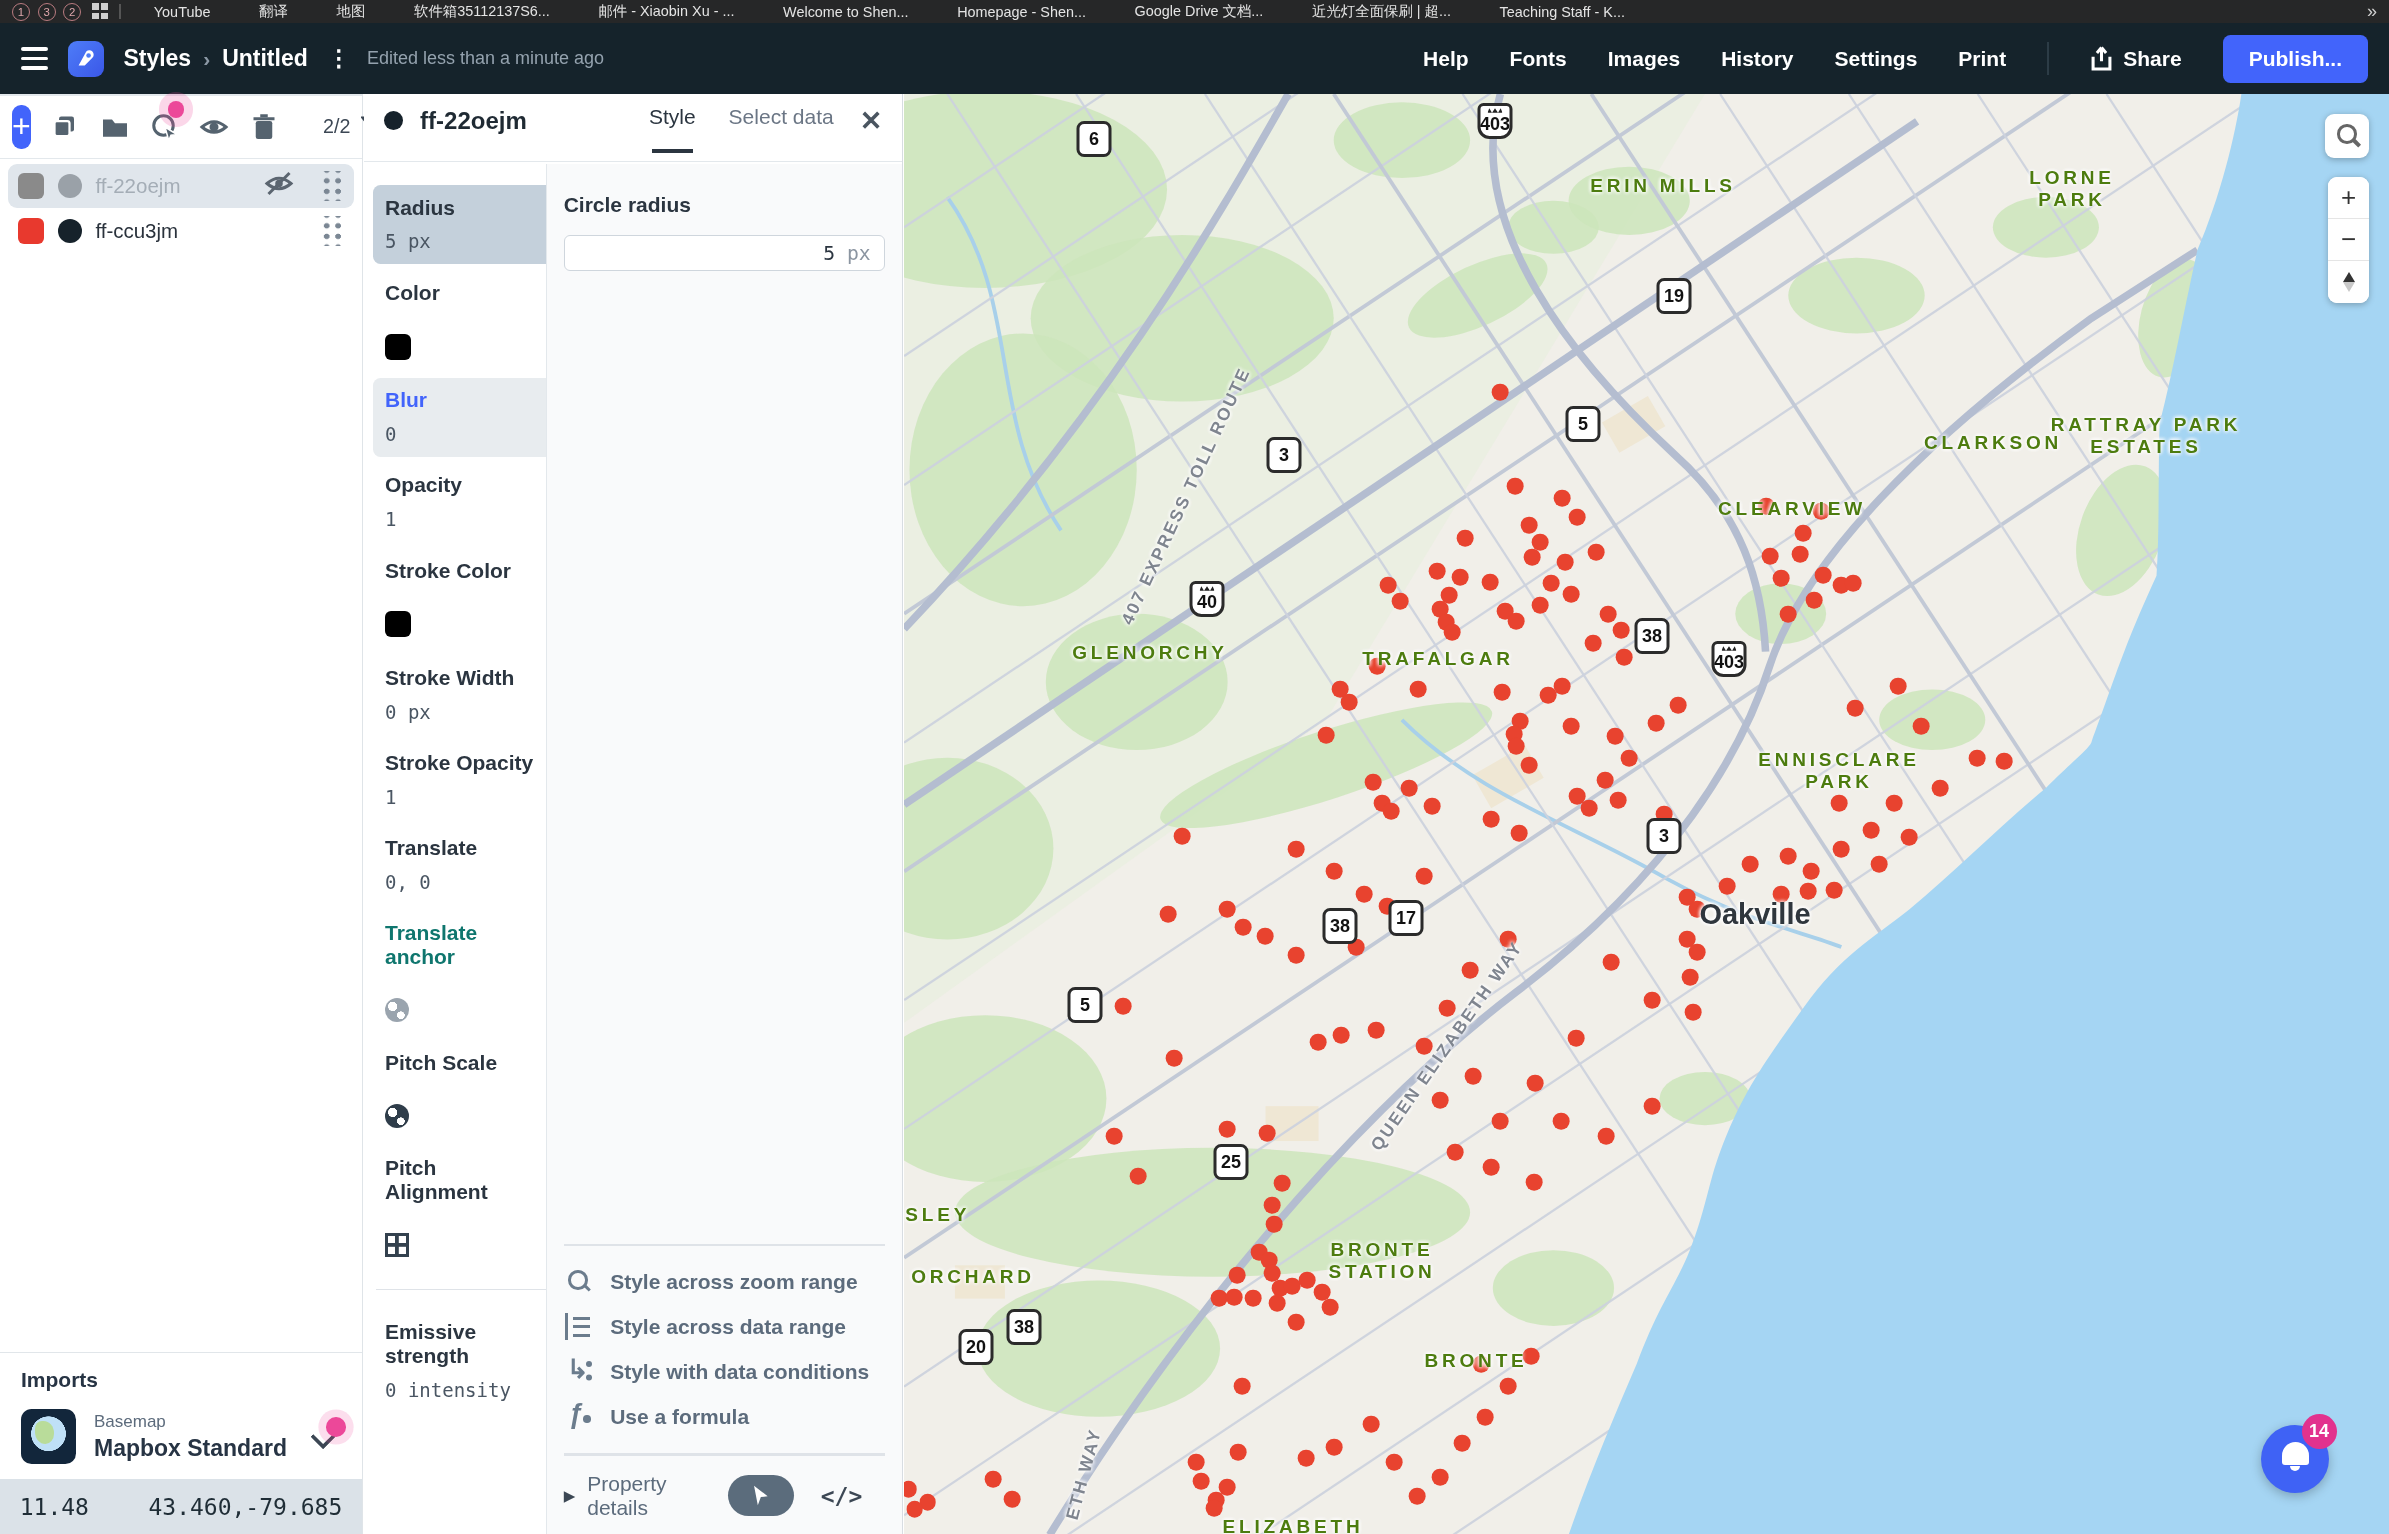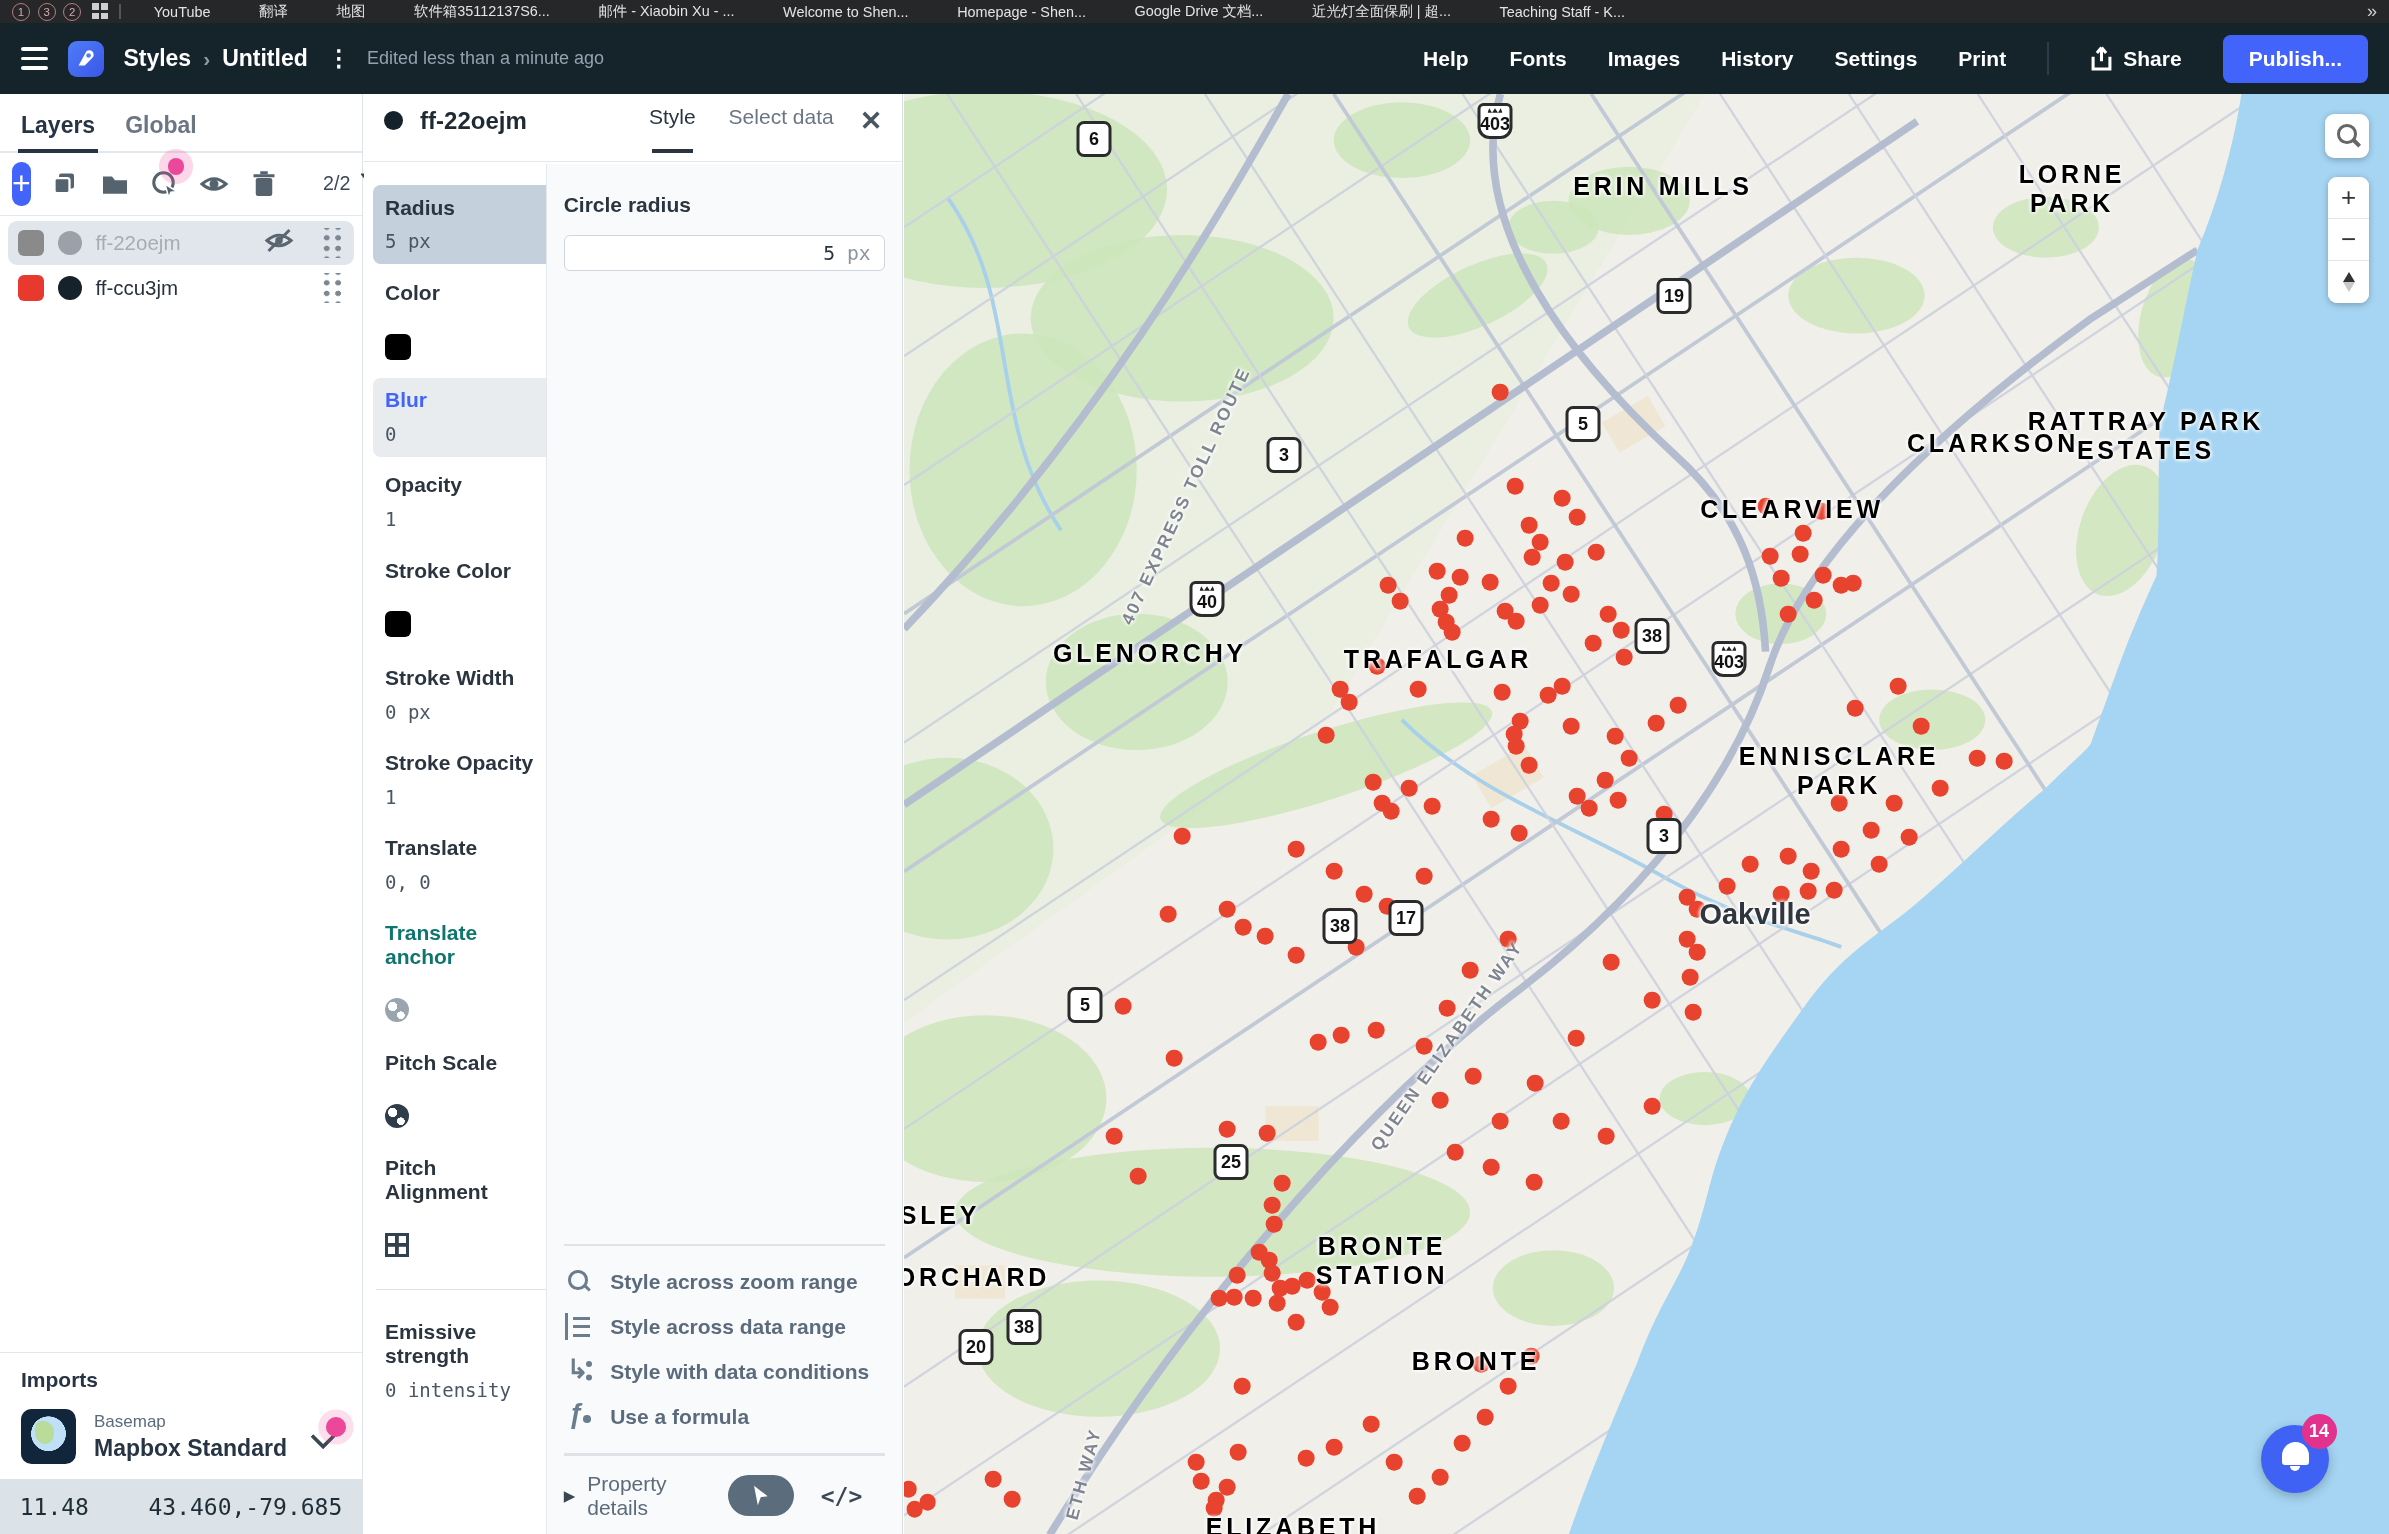--- a/index.html
+++ b/index.html
@@ -148,21 +148,21 @@
   #prop-details::before { content:"▶"; font-size:15px; color:#3c4754; }
   #mode-pill { margin-left:auto; width:68px; height:41px; border-radius:21px; background:#5b6c7c; border:none;
                display:flex; align-items:center; justify-content:center; cursor:pointer; }
   #code-toggle { margin:0 23px 0 27px; color:#3c4754; font-family:"DejaVu Sans Mono", monospace;
                  font-weight:bold; font-size:23px; cursor:pointer; }
 
   
   #map { position:absolute; left:904px; top:94px; width:1486px; height:1441px; overflow:hidden; background:var(--land); }
   #map svg { position:absolute; left:0; top:0; }
   .dot { position:absolute; width:16.7px; height:16.7px; border-radius:50%; background:var(--dot); }
-  .maplabel { position:absolute; white-space:pre-line; text-align:center; color:#000000; font-size:25px;
+  .maplabel { position:absolute; white-space:pre-line; text-align:center; color:#4d7c0f; font-size:19px;
               font-weight:bold; letter-spacing:3.8px; text-shadow:0 0 4.5px #fff, 0 0 4.5px #fff, 0 0 4.5px #fff; }
   .maplabel.city { color:#2f363d; font-size:29px; letter-spacing:0; font-weight:bold; }
   .maplabel.road { color:#7f858f; font-size:17.4px; letter-spacing:2.3px; white-space:nowrap; }
   .shield { position:absolute; width:35px; height:36px; background:#fff; border:3px solid #2b2b2b; border-radius:7.6px;
             display:flex; align-items:center; justify-content:center; font-size:18px; font-weight:bold; color:#111;
             font-family:"Liberation Sans", sans-serif; }
   .shield.crown { border-radius:6px 6px 12px 12px; }
   .shield.crown::before { content:""; position:absolute; top:2.3px; width:15px; height:4.5px; background:#222;
         clip-path:polygon(0 100%,12% 0,30% 100%,50% 0,70% 100%,88% 0,100% 100%); }
   .shield.crown span { margin-top:6px; }
@@ -301,24 +301,20 @@
           <path d="M15 2 L15 20 M15 2 L9 9 M15 2 L21 9" stroke="#fff" stroke-width="4" fill="none"></path>
           <path d="M4 14 L4 30 L26 30 L26 14" stroke="#fff" stroke-width="4" fill="none"></path>
         </svg>
       <span>Share</span>
     </span>
     <button id="publish">Publish...</button>
   </div>
 </div>
 
 <div id="sidebar">
-  <div id="side-tabs">
-    <span id="tab-layers">Layers</span>
-    <span id="tab-global">Global</span>
-  </div>
   <div class="side-rule"></div>
   <div id="layer-toolbar">
     <button id="add-layer">+</button>
     <span class="tbico">
       <svg width="30" height="30" viewBox="0 0 40 40">
           <rect x="12" y="6" width="20" height="20" rx="3" fill="#55636f"></rect>
           <rect x="6" y="12" width="20" height="20" rx="3" fill="#55636f" stroke="#fff" stroke-width="3"></rect>
         </svg>
     </span>
     <span class="tbico">

